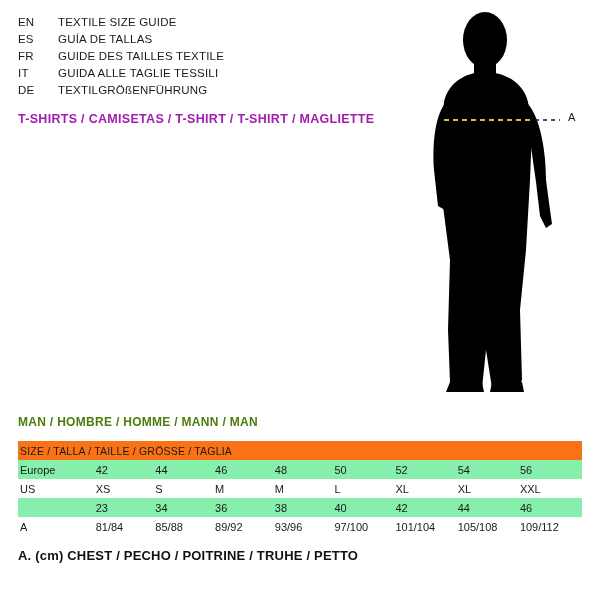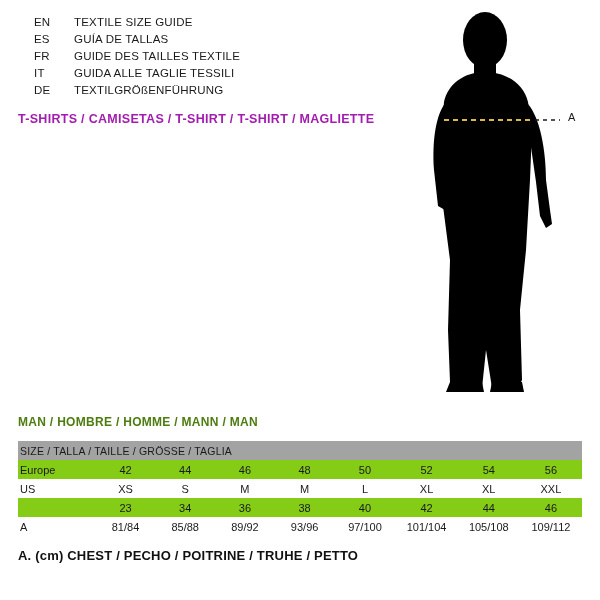--- a/index.html
+++ b/index.html
@@ -32,21 +32,20 @@
     display: flex;
     align-items: baseline;
     height: 17px;
     font-size: 11.5px;
     letter-spacing: 0.2px;
   }
   .lang-code {
     width: 40px;
     flex: 0 0 40px;
     color: #1a1a1a;
-    margin-left: 16px;
   }
   .lang-text {
     color: #1a1a1a;
   }
 
   
   .cat-block {
     position: absolute;
     top: 110px;
     left: 18px;
@@ -100,37 +99,37 @@
     border-collapse: collapse;
     font-size: 11px;
   }
   table.size-table td {
     height: 19px;
     padding: 0 0 0 0;
     vertical-align: middle;
     color: #1a1a1a;
   }
   .row-head td {
-    background: #a3a3a3;
+    background: #f97316;
     font-size: 10.5px;
     letter-spacing: 0.2px;
   }
   .row-alt td {
-    background: #84cc16;
+    background: #86efac;
   }
   .row-plain td {
     background: #ffffff;
   }
   .col-label {
     width: 86px;
     padding-left: 2px !important;
   }
   .cell {
     width: 68px;
-    text-align: center;
+    text-align: left;
   }
 
   .footnote {
     position: absolute;
     top: 548px;
     left: 18px;
     font-size: 13px;
     font-weight: bold;
     letter-spacing: 0.2px;
     color: #111111;

